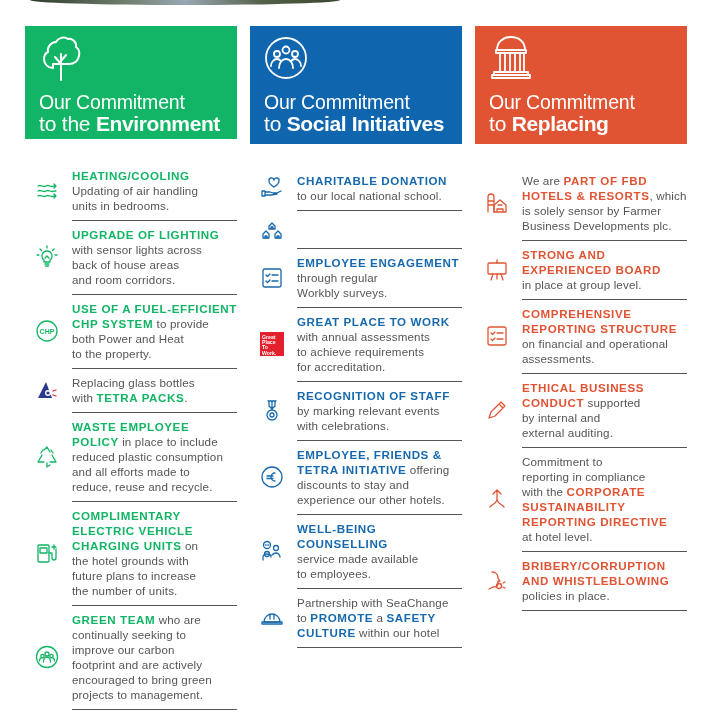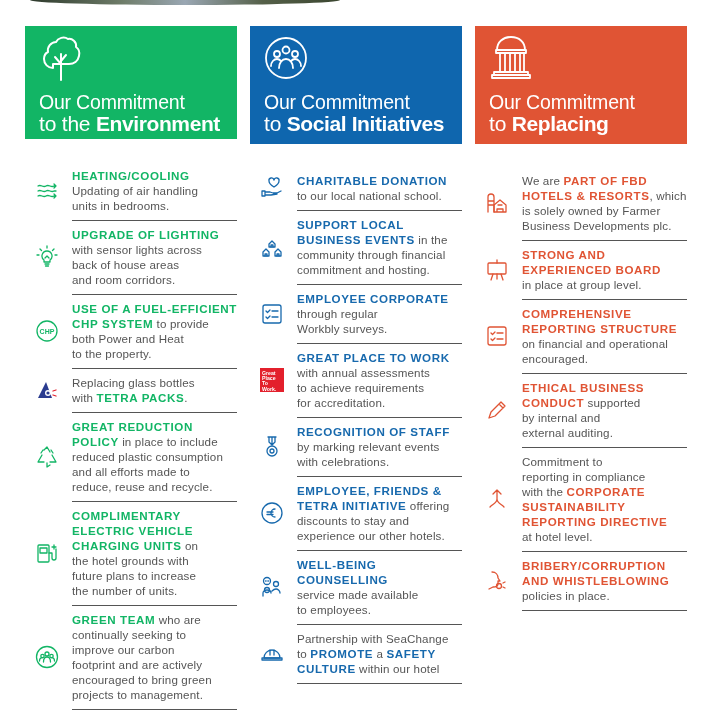--- a/index.html
+++ b/index.html
@@ -88,21 +88,21 @@
             </svg>
           </div>
           <div class="text"><span>Replacing glass bottles</span><br><span>with </span><span class="hl">TETRA PACKS</span><span>.</span></div>
         </div>
         <div class="item">
           <div class="icon">
             <svg viewBox="0 0 24 24" fill="none" stroke="#12b565" stroke-width="1.3" stroke-linecap="round" stroke-linejoin="round" style="color:#12b565">
               <path d="M9 5l3-3 3 5M7 10L3 17h6M17 10l4 7h-6M15 20l-3 2v-4M6 8l2-3M18 8l-2-3"></path>
             </svg>
           </div>
-          <div class="text"><span class="hl">GREAT REDUCTION</span><br><span class="hl">POLICY</span><span> in place to include</span><br><span>reduced plastic consumption</span><br><span>and all efforts made to</span><br><span>reduce, reuse and recycle.</span></div>
+          <div class="text"><span class="hl">WASTE EMPLOYEE</span><br><span class="hl">POLICY</span><span> in place to include</span><br><span>reduced plastic consumption</span><br><span>and all efforts made to</span><br><span>reduce, reuse and recycle.</span></div>
         </div>
         <div class="item">
           <div class="icon">
             <svg viewBox="0 0 24 24" fill="none" stroke="#12b565" stroke-width="1.3" stroke-linecap="round" stroke-linejoin="round" style="color:#12b565">
               <rect x="3" y="4" width="11" height="17" rx="1"></rect>
               <rect x="5" y="7" width="7" height="5"></rect>
               <path d="M14 12h3v5a2 2 0 0 0 4 0V8M19 4v4M17 6h4"></path>
             </svg>
           </div>
           <div class="text"><span class="hl">COMPLIMENTARY</span><br><span class="hl">ELECTRIC VEHICLE</span><br><span class="hl">CHARGING UNITS</span><span> on</span><br><span>the hotel grounds with</span><br><span>future plans to increase</span><br><span>the number of units.</span></div>
@@ -144,30 +144,29 @@
           </div>
           <div class="text"><span class="hl">CHARITABLE DONATION</span><br><span>to our local national school.</span></div>
         </div>
         <div class="item">
           <div class="icon">
             <svg viewBox="0 0 24 24" fill="none" stroke="#1769ad" stroke-width="1.3" stroke-linecap="round" stroke-linejoin="round" style="color:#1769ad">
               <path d="M9 9l3-3 3 3v3H9zM3 17l3-3 3 3v4H3zM15 17l3-3 3 3v4h-6z"></path>
               <path d="M11 12v-2h2v2M5 21v-2h2v2M17 21v-2h2v2"></path>
             </svg>
           </div>
-          <div class="text"><span class="hl">SUPPORT LOCAL</span><br><span class="hl">BUSINESS EVENTS</span><span> in the</span><br><span>community through financial</span><br><span>commitment and hosting.</span></div>
         </div>
         <div class="item">
           <div class="icon">
             <svg viewBox="0 0 24 24" fill="none" stroke="#1769ad" stroke-width="1.3" stroke-linecap="round" stroke-linejoin="round" style="color:#1769ad">
               <rect x="3" y="3" width="18" height="18" rx="2"></rect>
               <path d="M6 9l1.5 1.5L10 8M12 9h6M6 15l1.5 1.5L10 14M12 15h6"></path>
             </svg>
           </div>
-          <div class="text"><span class="hl">EMPLOYEE CORPORATE</span><br><span>through regular</span><br><span>Workbly surveys.</span></div>
+          <div class="text"><span class="hl">EMPLOYEE ENGAGEMENT</span><br><span>through regular</span><br><span>Workbly surveys.</span></div>
         </div>
         <div class="item">
           <div class="icon">
             <div class="gptw">
               <div>Great</div>
               <div>Place</div>
               <div>To</div>
               <div>Work.</div>
             </div>
           </div>
@@ -229,39 +228,39 @@
       <div class="t2"><span>to </span><b>Replacing</b></div>
     </div>
     <div class="items">
         <div class="item">
           <div class="icon">
             <svg viewBox="0 0 24 24" fill="none" stroke="#e05434" stroke-width="1.3" stroke-linecap="round" stroke-linejoin="round" style="color:#e05434">
               <path d="M3 21V6a3 3 0 0 1 6 0v15M3 10h6M3 14h6"></path>
               <path d="M9 21v-7l6-5 6 5v7zM12 21v-3h6v3M13 14h4"></path>
             </svg>
           </div>
-          <div class="text"><span>We are </span><span class="hl">PART OF FBD</span><br><span class="hl">HOTELS &amp; RESORTS</span><span>, which</span><br><span>is solely owned by Farmer</span><br><span>Business Developments plc.</span></div>
+          <div class="text"><span>We are </span><span class="hl">PART OF FBD</span><br><span class="hl">HOTELS &amp; RESORTS</span><span>, which</span><br><span>is solely sensor by Farmer</span><br><span>Business Developments plc.</span></div>
         </div>
         <div class="item">
           <div class="icon">
             <svg viewBox="0 0 24 24" fill="none" stroke="#e05434" stroke-width="1.3" stroke-linecap="round" stroke-linejoin="round" style="color:#e05434">
               <rect x="3" y="5" width="18" height="11" rx="1"></rect>
               <path d="M12 2v3M8 16l-2 6M16 16l2 6M12 16v5"></path>
             </svg>
           </div>
           <div class="text"><span class="hl">STRONG AND</span><br><span class="hl">EXPERIENCED BOARD</span><br><span>in place at group level.</span></div>
         </div>
         <div class="item">
           <div class="icon">
             <svg viewBox="0 0 24 24" fill="none" stroke="#e05434" stroke-width="1.3" stroke-linecap="round" stroke-linejoin="round" style="color:#e05434">
               <rect x="3" y="3" width="18" height="18" rx="2"></rect>
               <path d="M6 9l1.5 1.5L10 8M12 9h6M6 15l1.5 1.5L10 14M12 15h6"></path>
             </svg>
           </div>
-          <div class="text"><span class="hl">COMPREHENSIVE</span><br><span class="hl">REPORTING STRUCTURE</span><br><span>on financial and operational</span><br><span>encouraged.</span></div>
+          <div class="text"><span class="hl">COMPREHENSIVE</span><br><span class="hl">REPORTING STRUCTURE</span><br><span>on financial and operational</span><br><span>assessments.</span></div>
         </div>
         <div class="item">
           <div class="icon">
             <svg viewBox="0 0 24 24" fill="none" stroke="#e05434" stroke-width="1.3" stroke-linecap="round" stroke-linejoin="round" style="color:#e05434">
               <path d="M4 20l2-6L16 4l4 4-10 10z M14 6l4 4M4 20l3-1"></path>
             </svg>
           </div>
           <div class="text"><span class="hl">ETHICAL BUSINESS</span><br><span class="hl">CONDUCT</span><span> supported</span><br><span>by internal and</span><br><span>external auditing.</span></div>
         </div>
         <div class="item">

